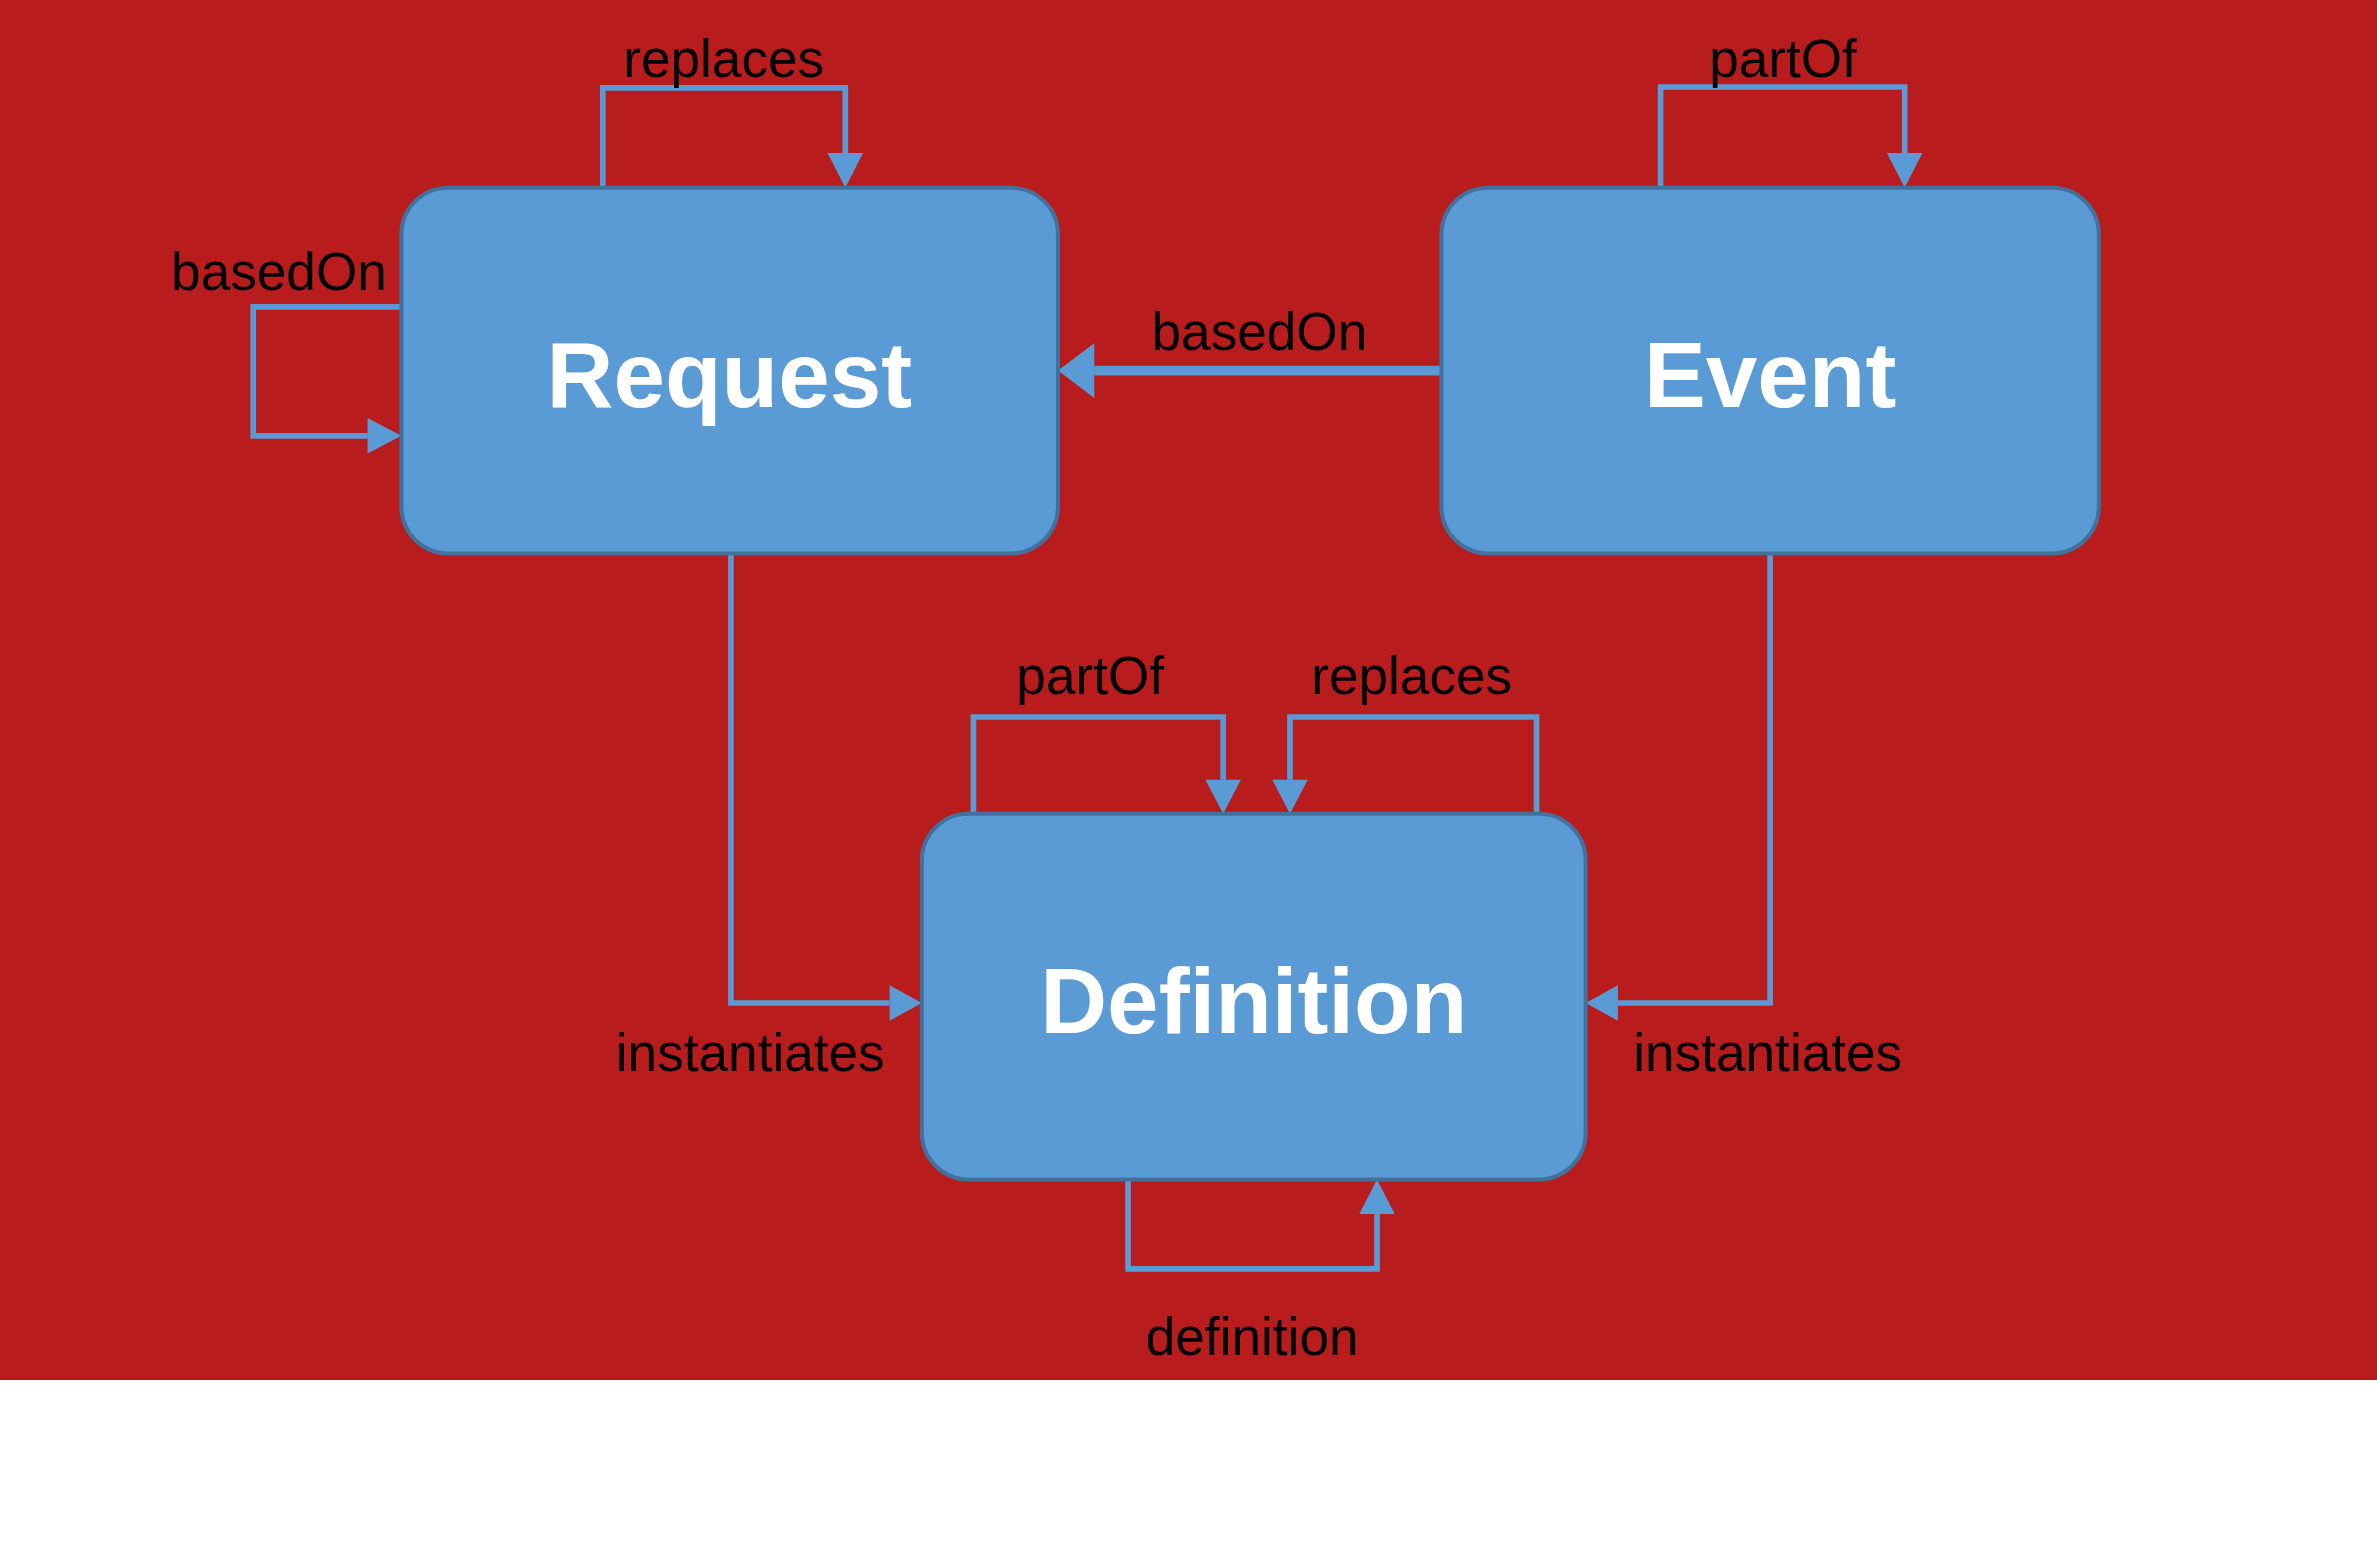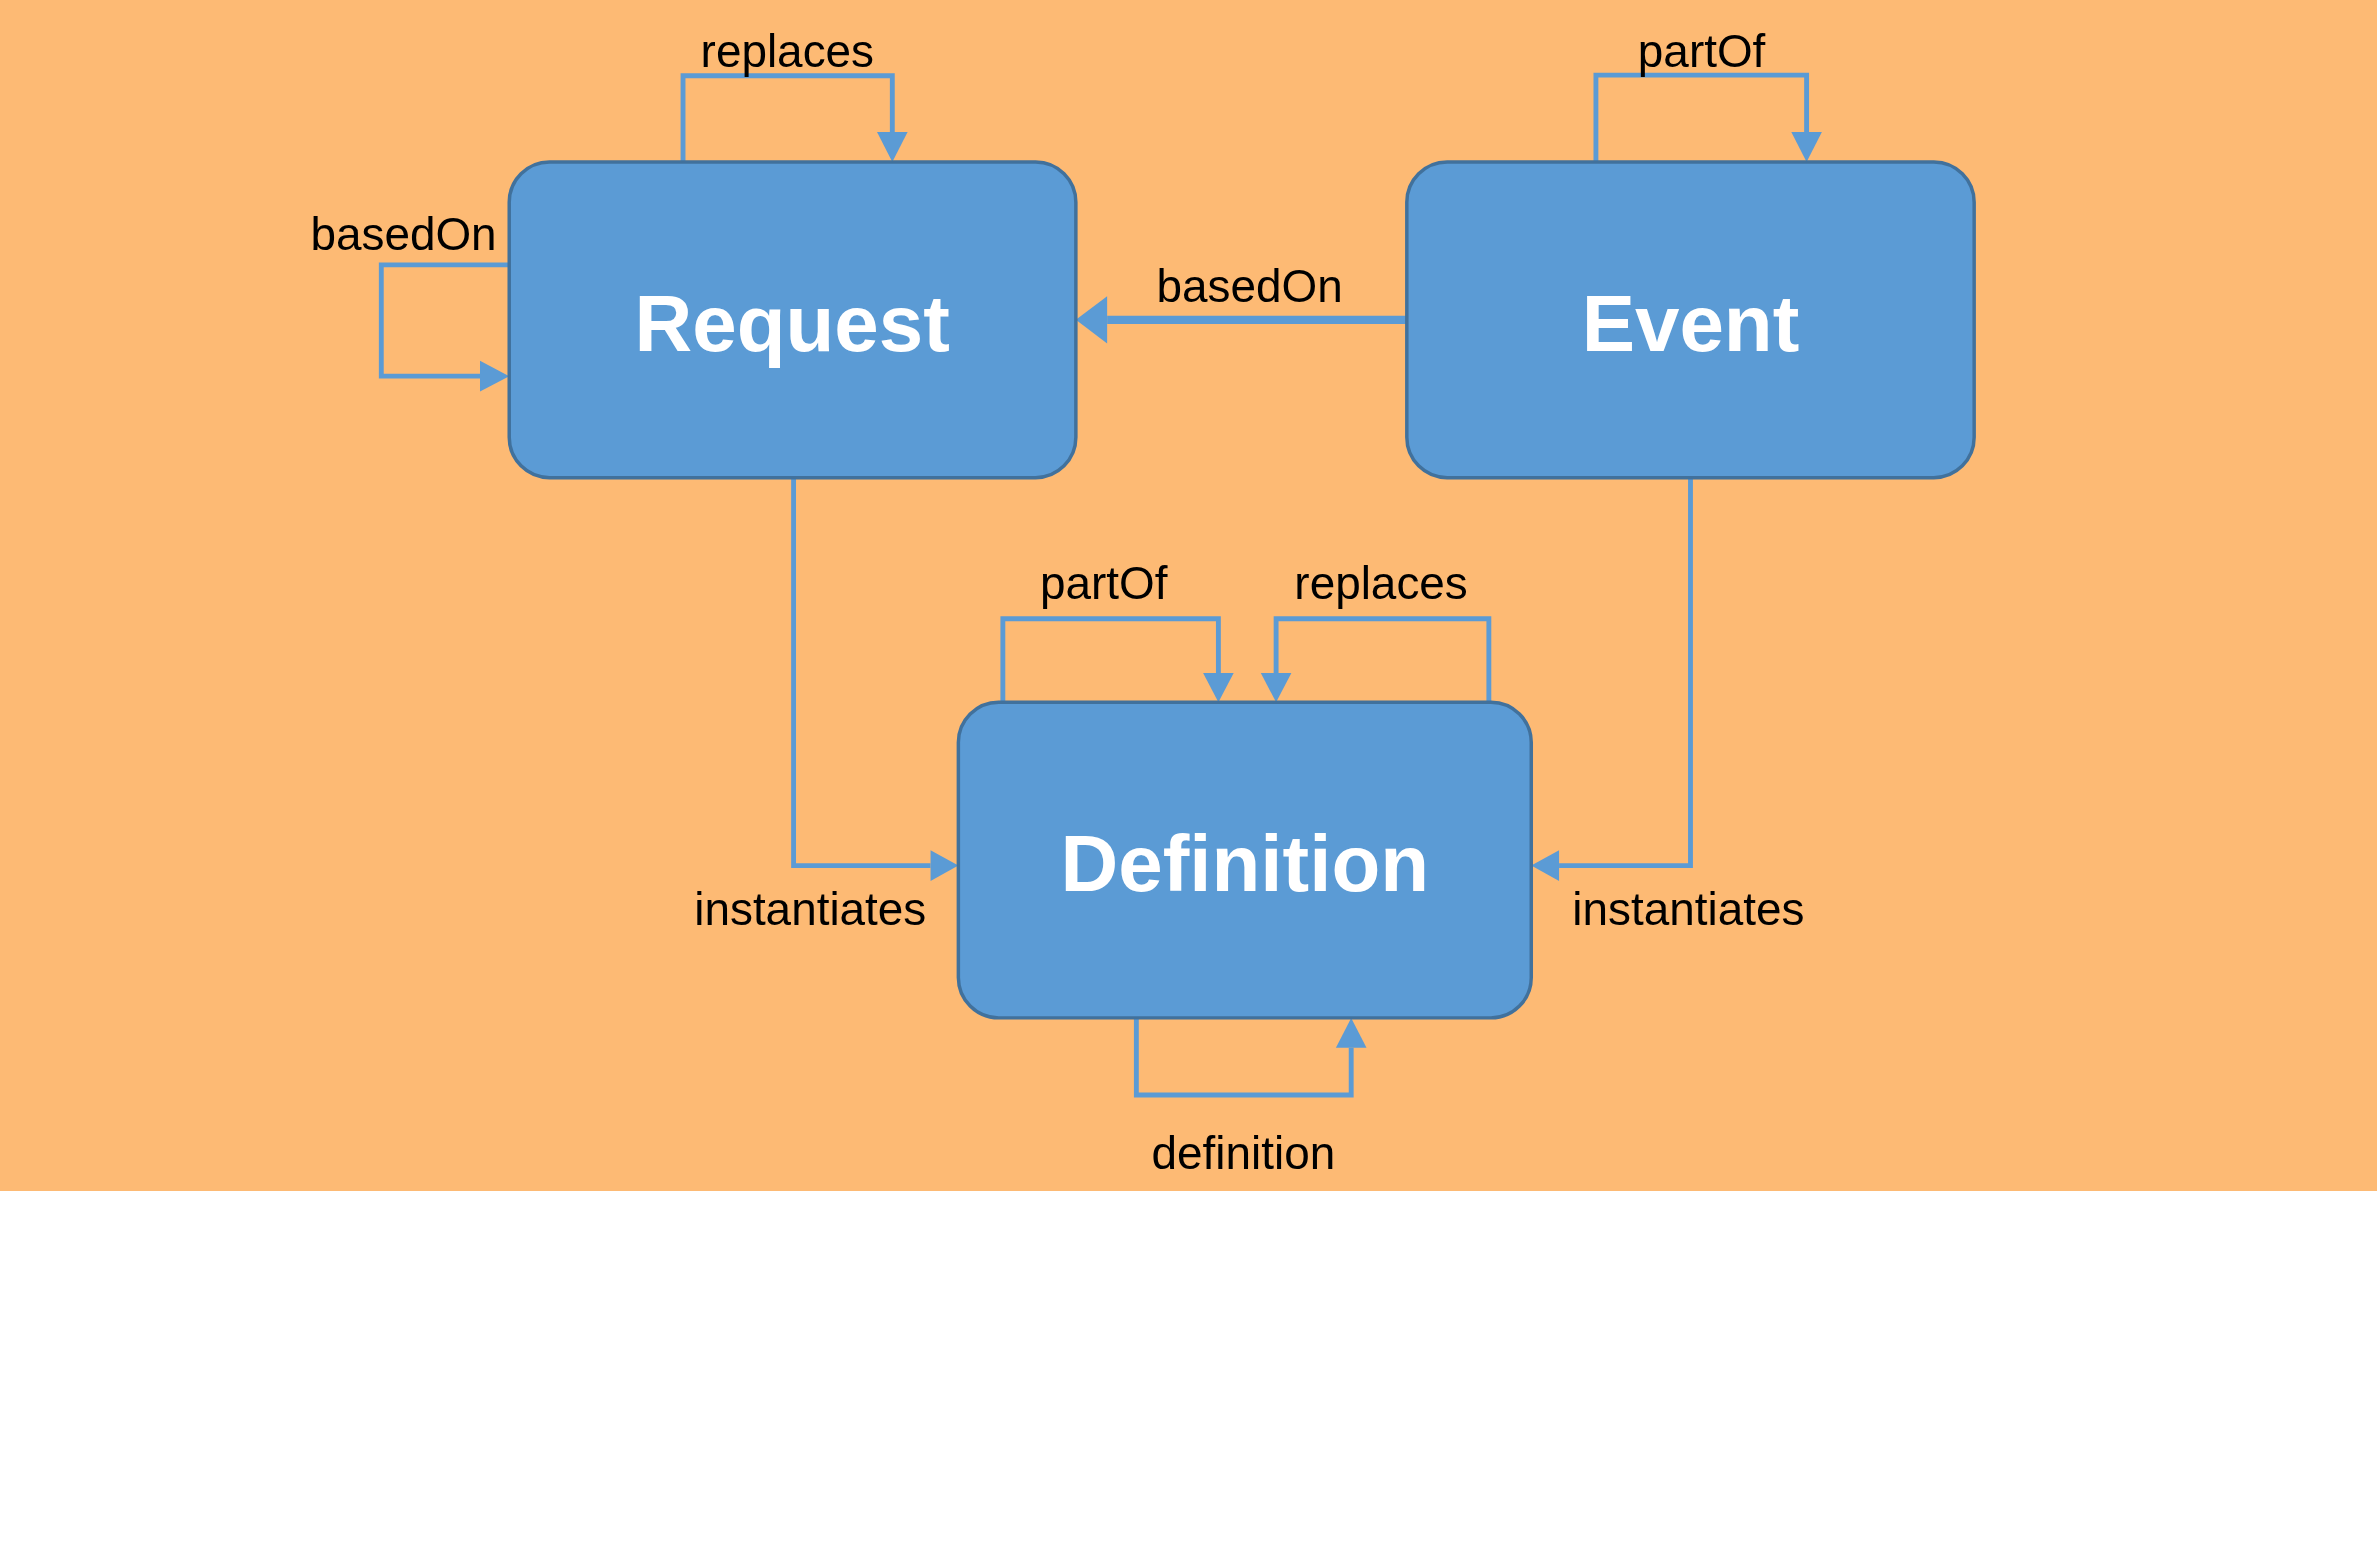--- a/index.html
+++ b/index.html
@@ -3,22 +3,22 @@
 <meta charset="utf-8">
 <style>
   html, body {
     margin: 0;
     padding: 0;
     background: #ffffff;
   }
   .canvas {
     position: relative;
     width: 2377px;
-    height: 1191px;
-    background: #fdba74;
+    height: 1380px;
+    background: #b91c1c;
     overflow: hidden;
   }
   svg { display: block; width: 100%; height: 100%; }
 
   .node-rect {
     fill: #5B9BD5;
     stroke: #41719C;
     stroke-width: 5;
   }
   .node-label {

